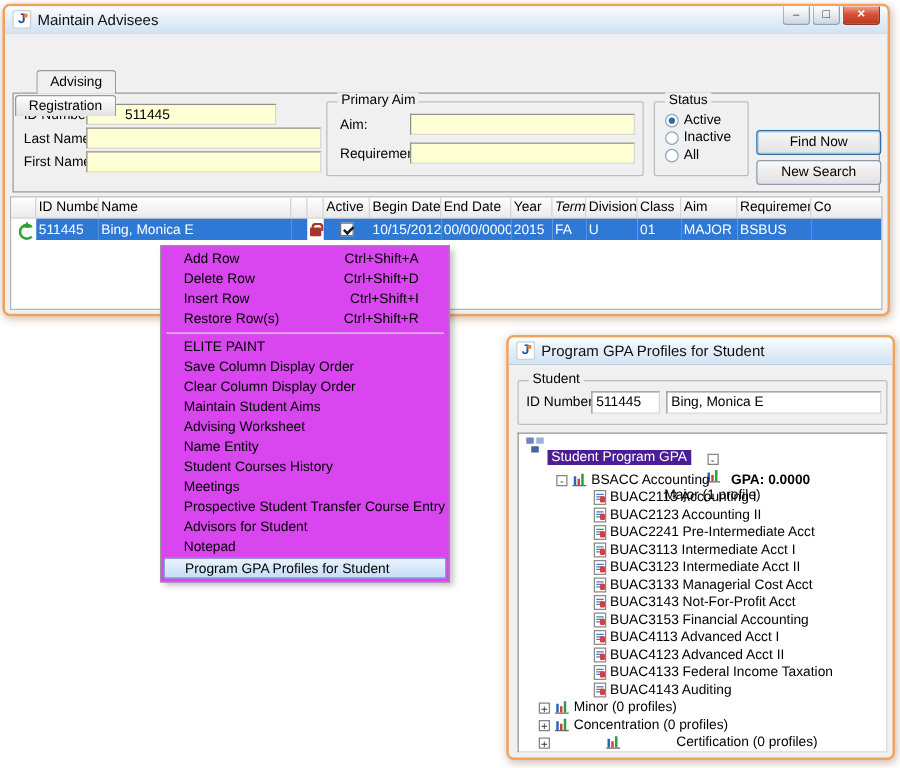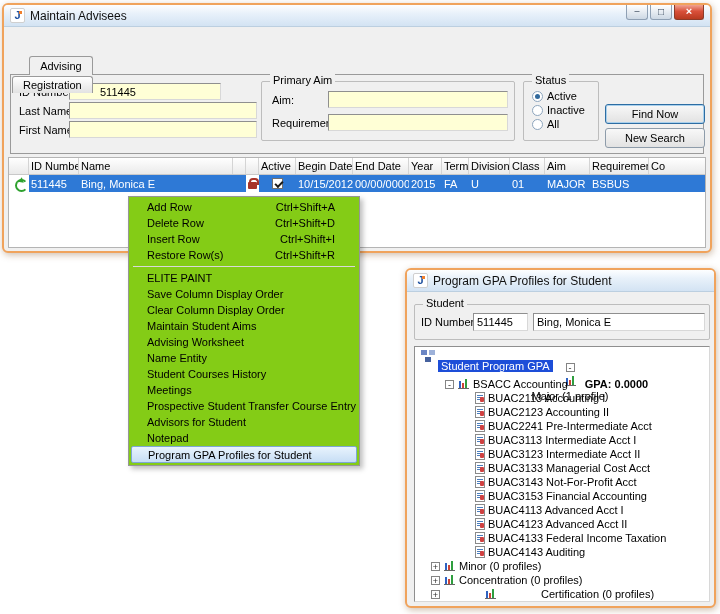--- a/index.html
+++ b/index.html
@@ -65,35 +65,35 @@
   .lock{width:9px;height:7px;background:#a8352a;border-radius:1px;position:relative;margin-top:4px;flex:none;}
   .lock::before{content:"";position:absolute;top:-4px;left:1px;width:6px;height:5px;border:2px solid #a8352a;
                 border-bottom:none;border-radius:4px 4px 0 0;}
   .row-marker{width:12px;height:12px;position:relative;margin-left:2px;flex:none;}
   .row-marker::before{content:"";position:absolute;left:1px;top:1px;width:9px;height:9px;
                       border:2px solid #2ea12e;border-right-color:transparent;border-radius:50%;}
   .row-marker::after{content:"";position:absolute;right:-1px;top:1px;width:0;height:0;
                      border:3px solid transparent;border-left:5px solid #2ea12e;transform:rotate(40deg);}
 
   
-  .context-menu{position:absolute;left:128px;top:196px;width:232px;background:#84cc16;
+  .context-menu{position:absolute;left:128px;top:196px;width:232px;background:#d946ef;
                 border:1px solid #969696;box-shadow:3px 3px 5px rgba(0,0,0,.25);padding:2px;z-index:20;}
   .menu-item{height:16px;display:flex;align-items:center;padding:0 8px 0 16px;white-space:nowrap;overflow:hidden;}
   .mi-shortcut{margin-left:auto;padding-right:14px;}
   .menu-item.hl{background:linear-gradient(#e8f3fd,#c7def5);border:1px solid #7da7d4;border-radius:2px;height:17px;}
   .menu-sep{height:1px;background:#d9d9d9;margin:3px 2px;}
 
   
   .ro-field{position:absolute;height:18px;background:#fff;border:1px solid;
             border-color:#8f8f8f #d8d8d8 #d8d8d8 #8f8f8f;padding:1px 3px;line-height:14px;
             white-space:nowrap;overflow:hidden;}
   .tree-box{position:absolute;left:7px;top:76px;width:296px;height:256px;background:#fff;
             border:1px solid;border-color:#8f8f8f #d8d8d8 #d8d8d8 #8f8f8f;padding:2px 0 0 2px;overflow:hidden;}
   .trow{height:14px;display:flex;align-items:center;gap:3px;white-space:nowrap;}
-  .sel-label{background:#1d4ed8;color:#fff;padding:0 3px;margin-top:20px;}
+  .sel-label{background:#4c1d95;color:#fff;padding:0 3px;margin-top:20px;}
   .gpa-val{margin-left:14px;font-weight:bold;}
   .expander{width:9px;height:9px;flex:none;border:1px solid #848484;background:#fff;position:relative;}
   .expander::before{position:absolute;left:0;right:0;top:-1px;text-align:center;font-size:9px;line-height:10px;color:#333;}
   .expander.minus::before{content:"-";}
   .expander.plus::before{content:"+";}
   .icon-chart{width:13px;height:12px;flex:none;background:
       linear-gradient(#2f62c1,#2f62c1) 2px 3px/2px 7px no-repeat,
       linear-gradient(#cc4436,#cc4436) 5px 5px/2px 5px no-repeat,
       linear-gradient(#2f9e3f,#2f9e3f) 8px 1px/2px 9px no-repeat,
       linear-gradient(#666,#666) 1px 10px/11px 1px no-repeat;}
@@ -183,21 +183,21 @@
         </div>
       <div class="gh" style="width:57px;">
           <span>Begin Date</span>
         </div>
       <div class="gh" style="width:56px;">
           <span>End Date</span>
         </div>
       <div class="gh" style="width:33px;">
           <span>Year</span>
         </div>
-      <div class="gh" style="width:27px;">
+      <div class="gh" style="width:27px;font-style:italic;">
           <span>Term</span>
         </div>
       <div class="gh" style="width:41px;">
           <span>Division</span>
         </div>
       <div class="gh" style="width:35px;">
           <span>Class</span>
         </div>
       <div class="gh" style="width:45px;">
           <span>Aim</span>

